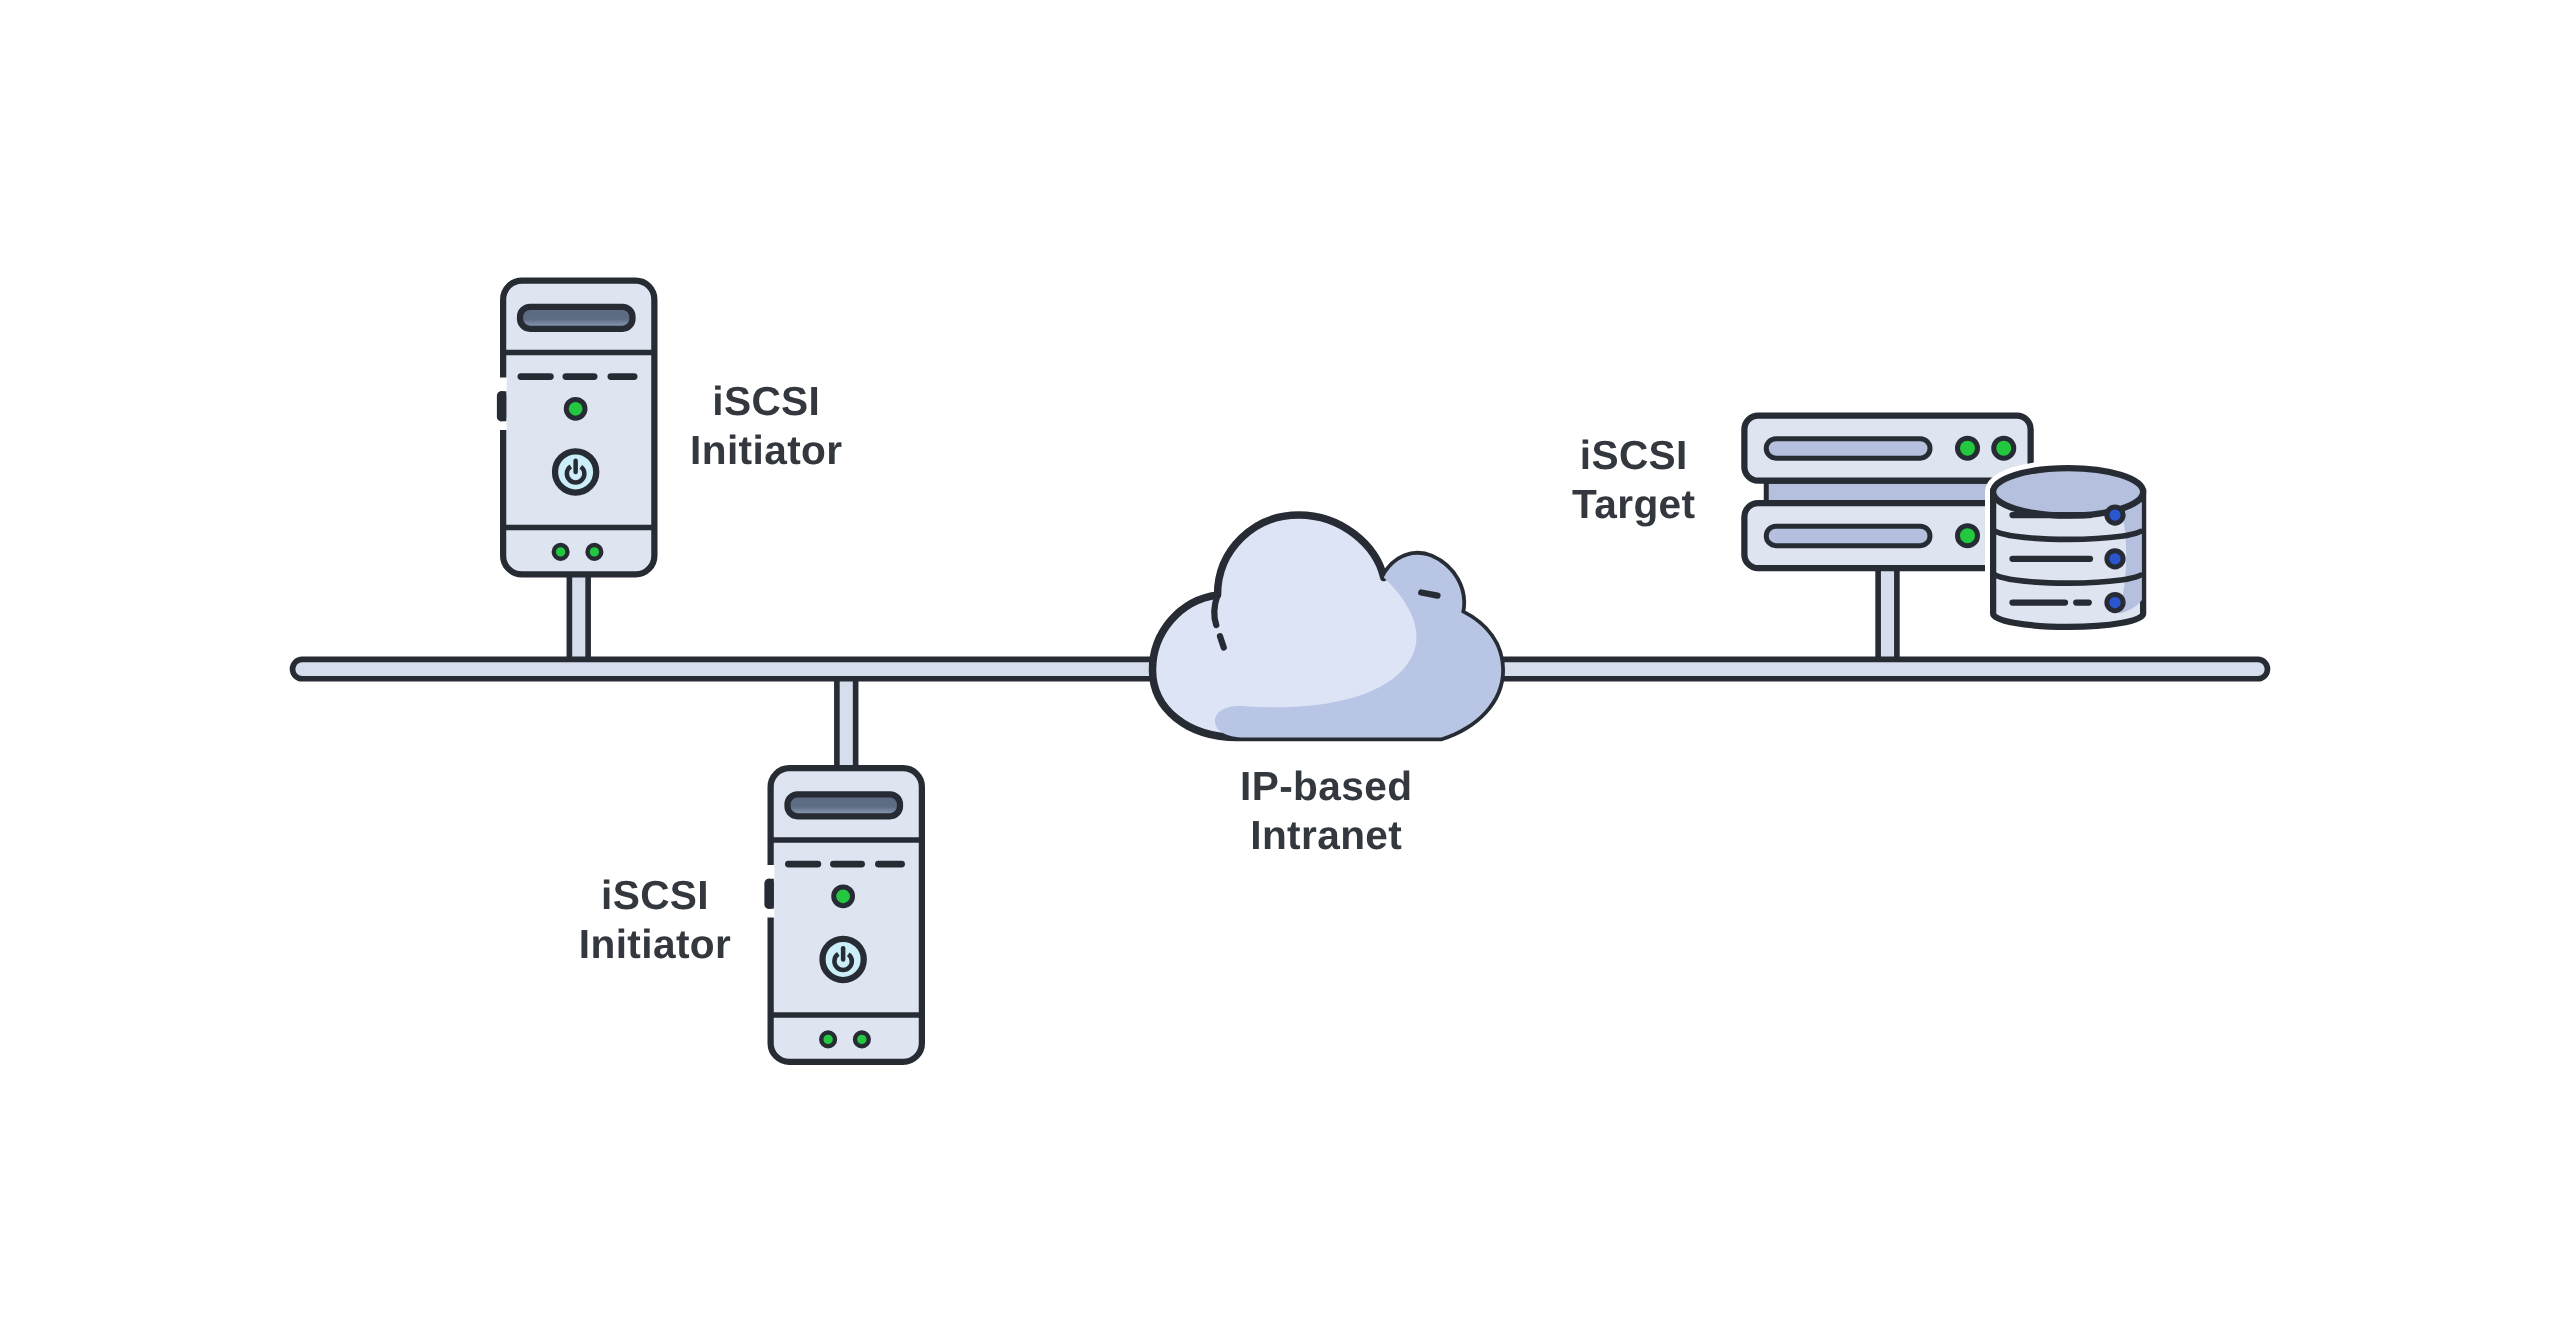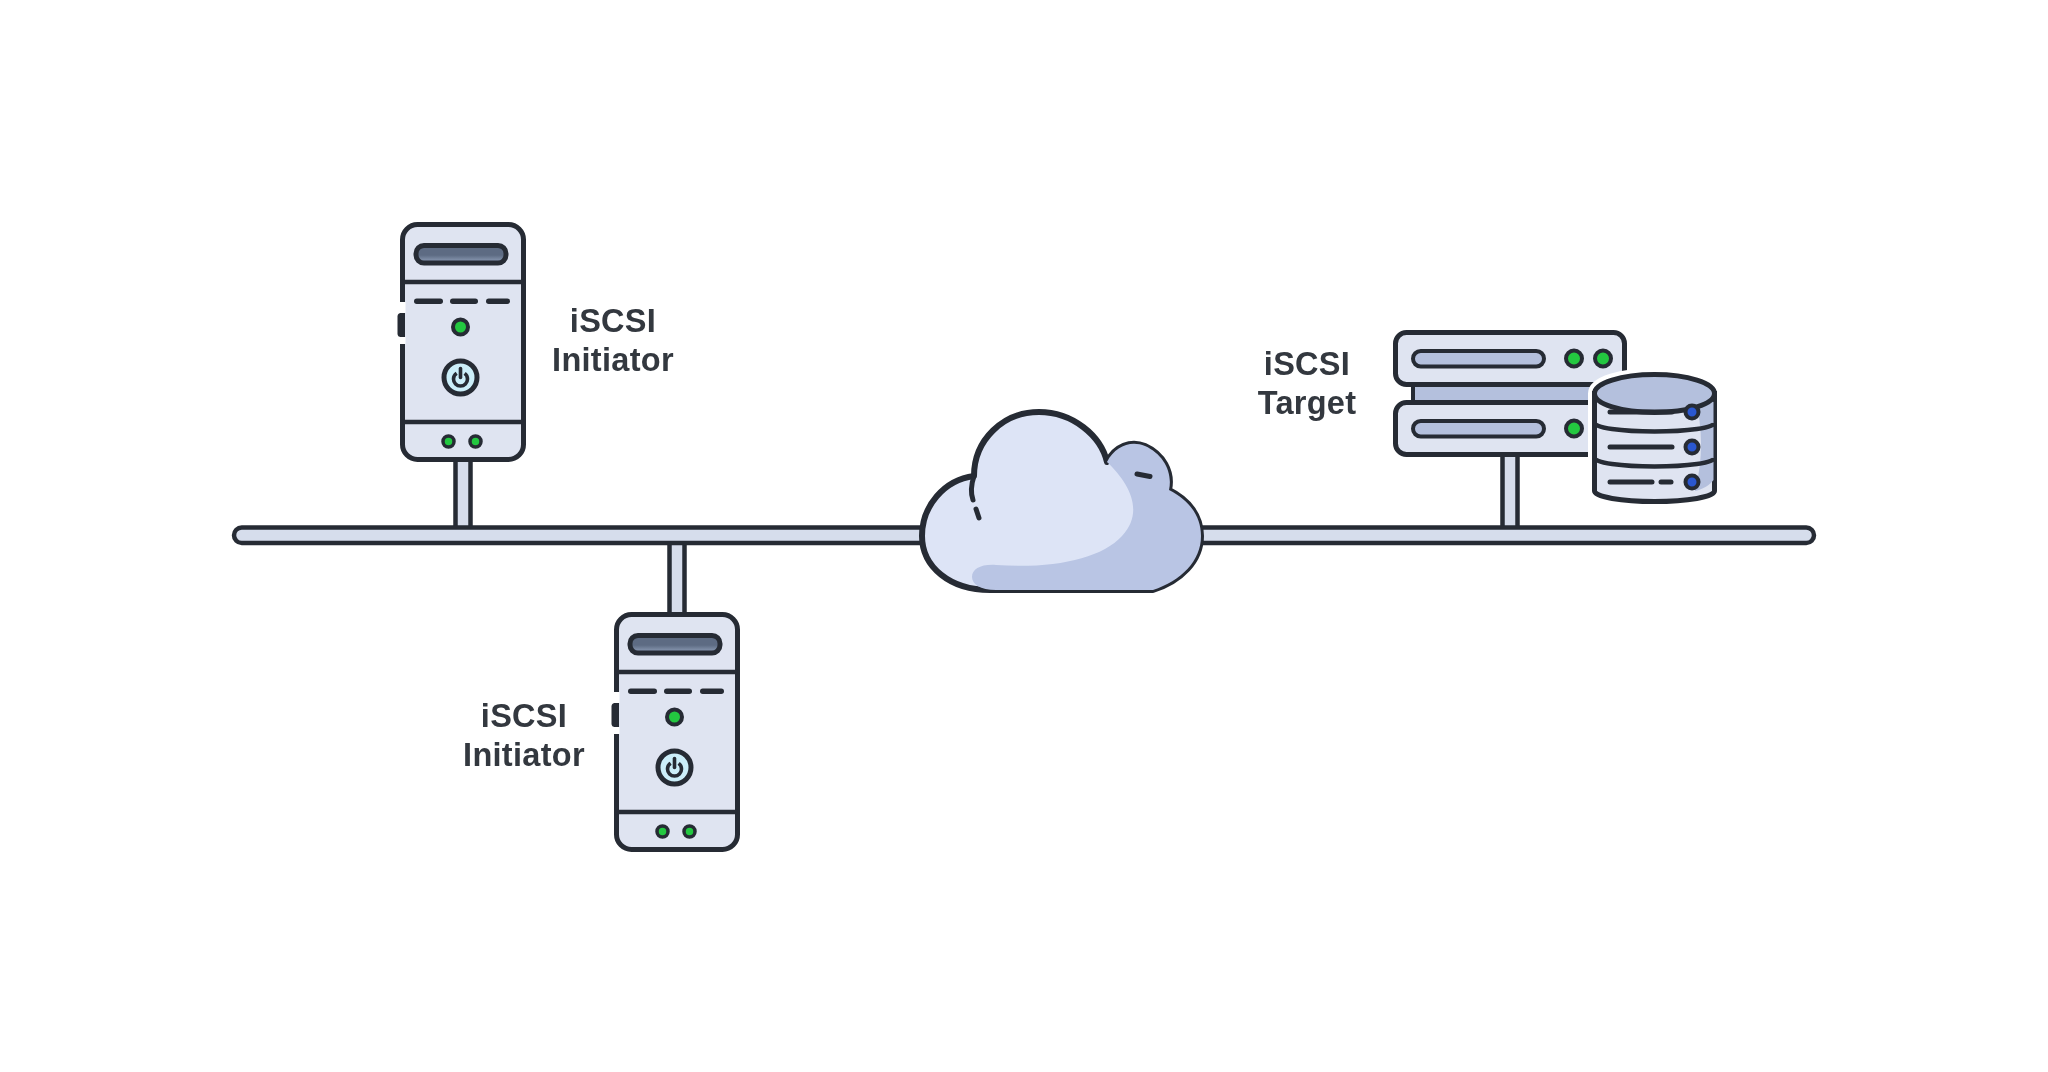--- a/index.html
+++ b/index.html
@@ -150,14 +150,18 @@
   <div class="label" style="left:524px;top:697px;">
     <div>iSCSI</div>
     <div>Initiator</div>
   </div>
 
   <div class="label" style="left:1307px;top:345px;">
     <div>iSCSI</div>
     <div>Target</div>
   </div>
 
+  <div class="label" style="left:1061px;top:610px;">
+    <div>IP-based</div>
+    <div>Intranet</div>
+  </div>
 
 </div>
 
 </body></html>

